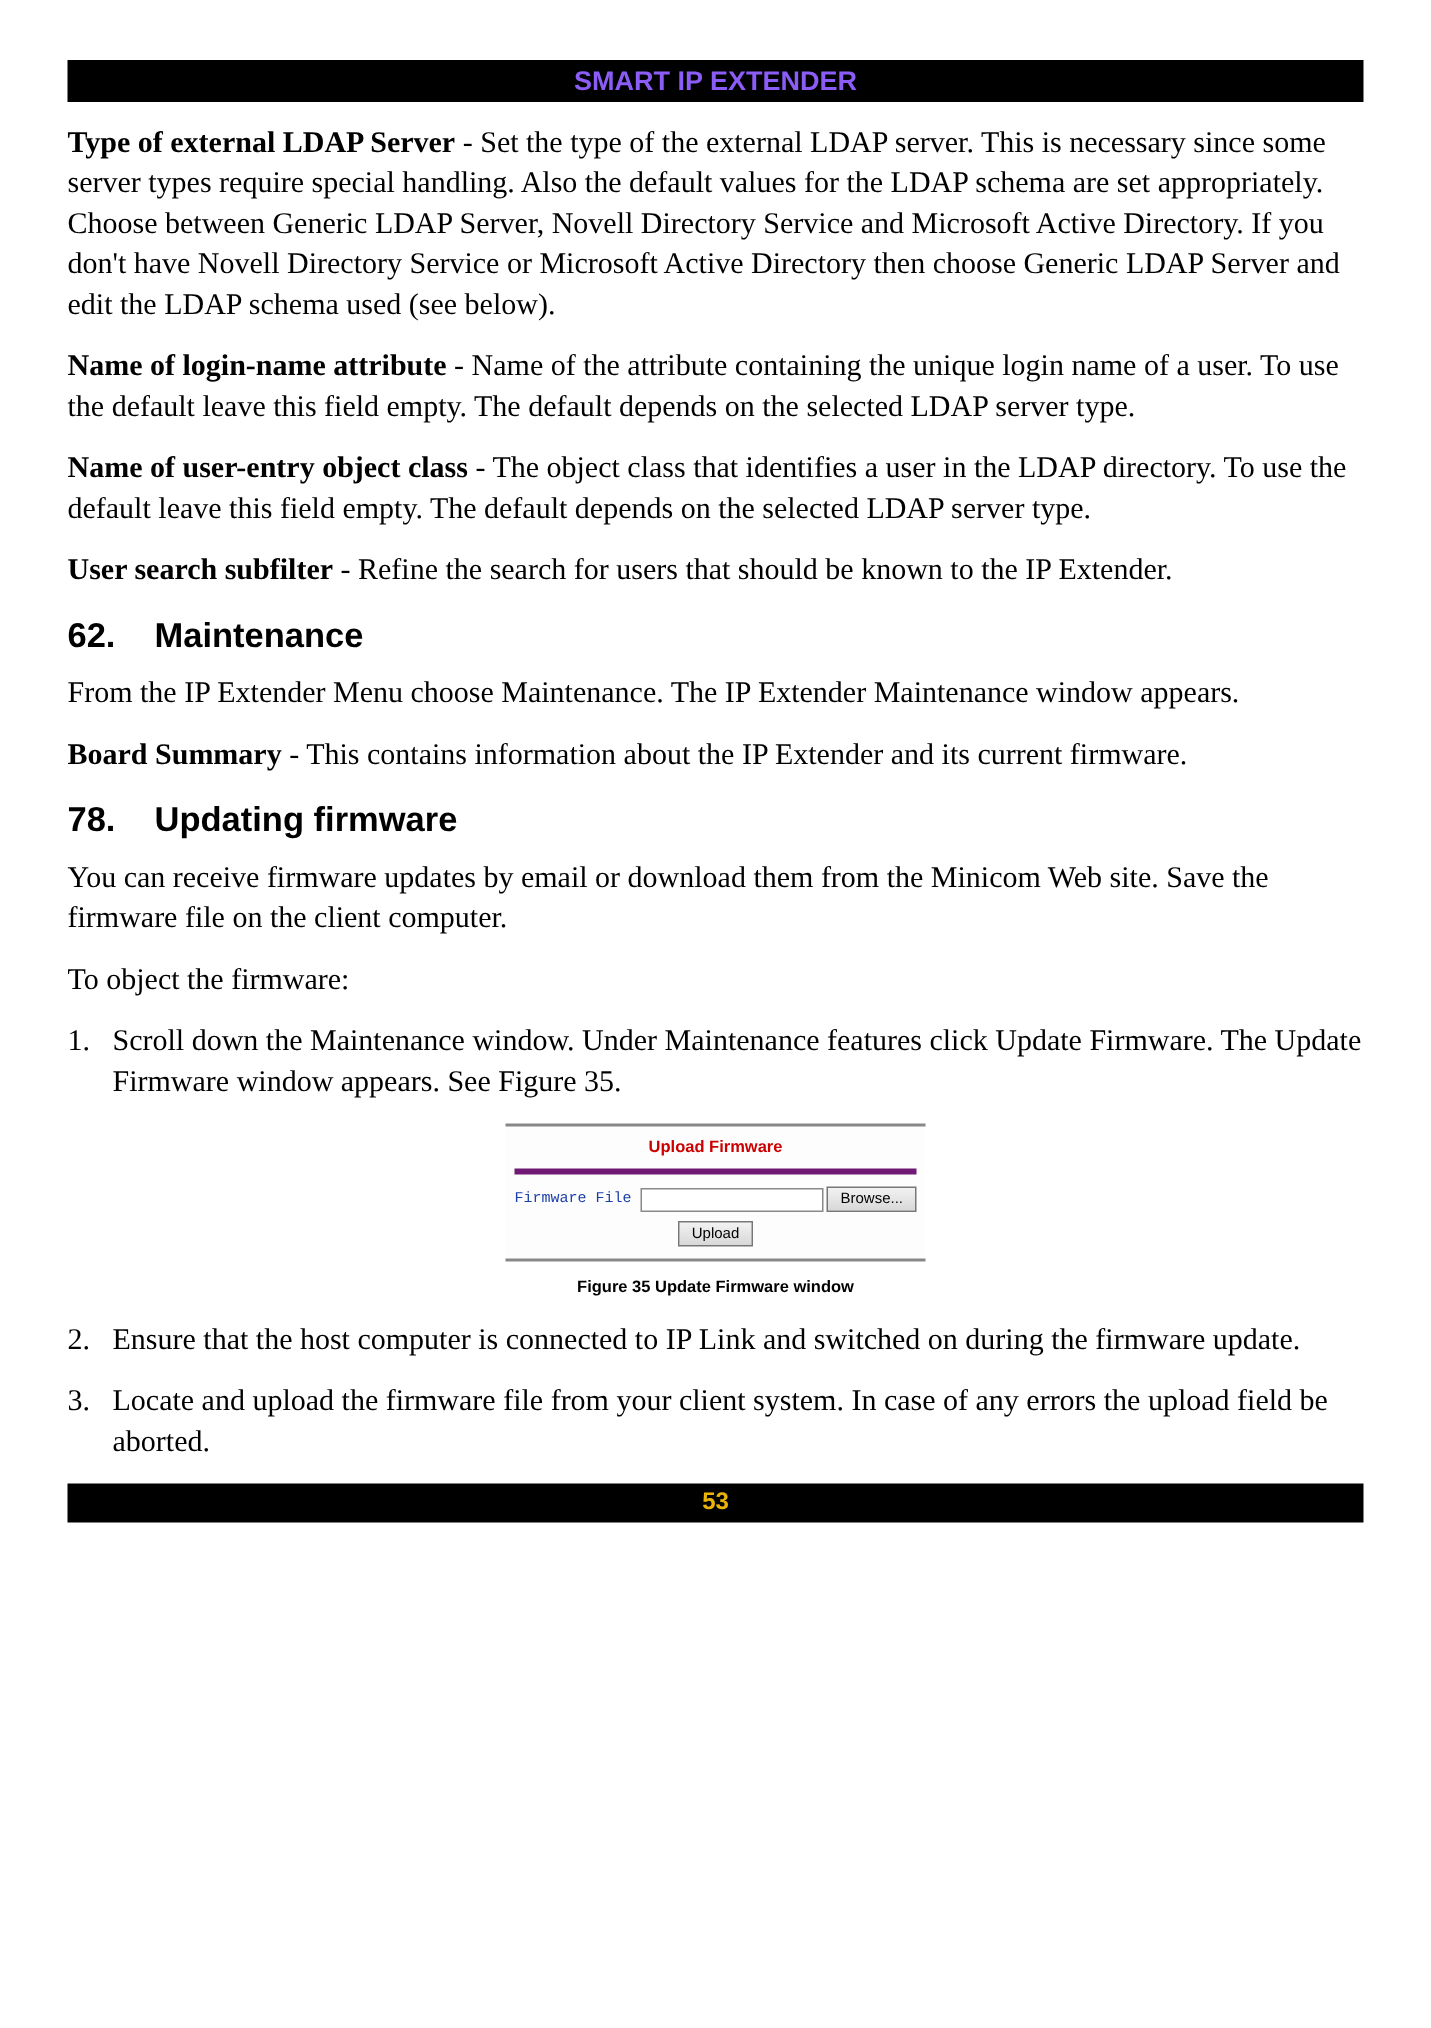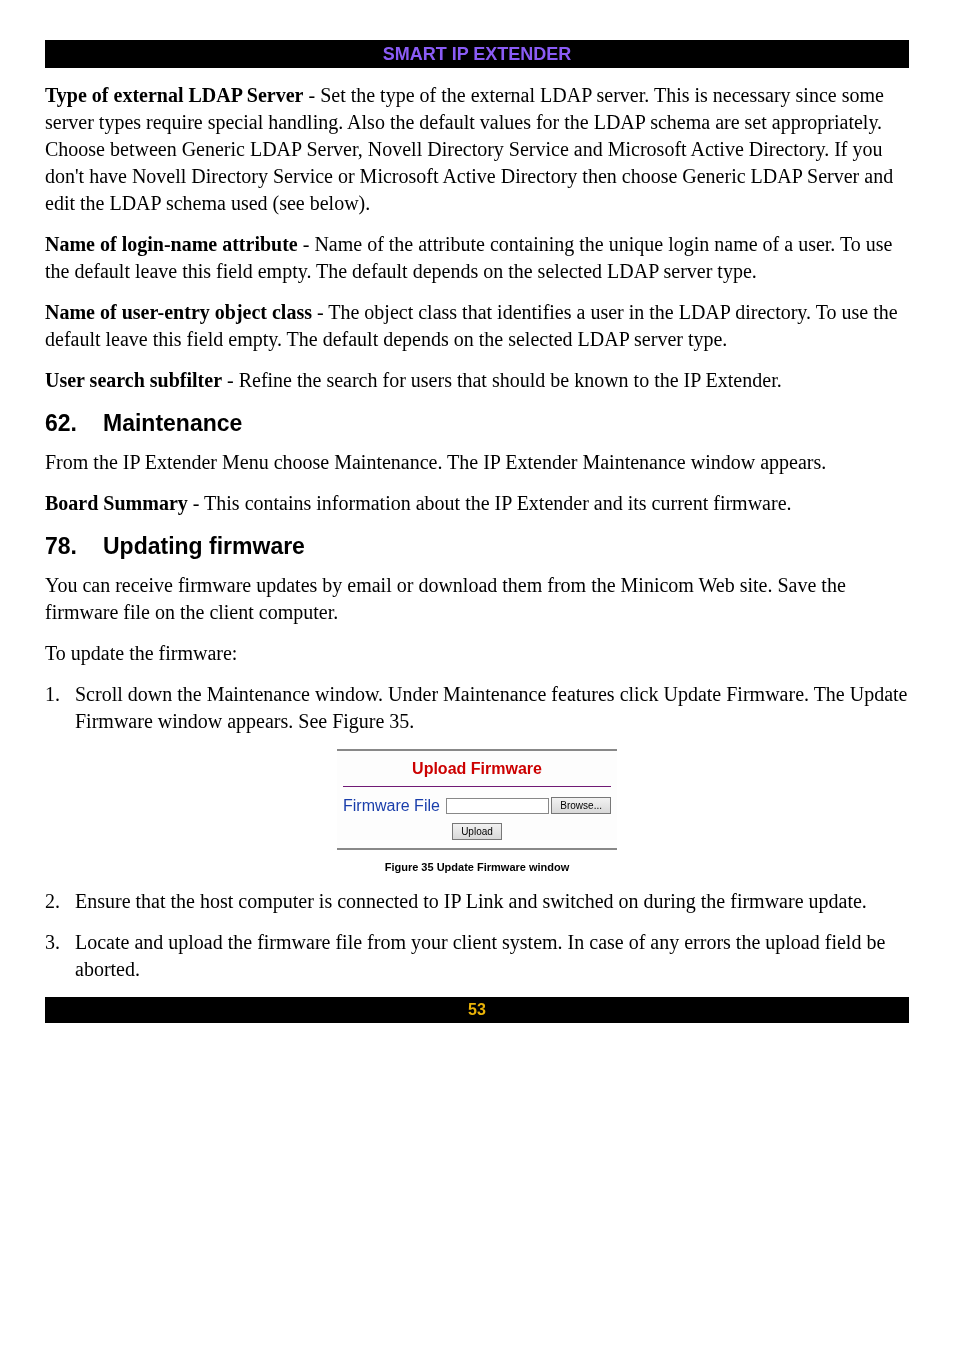--- a/index.html
+++ b/index.html
@@ -84,36 +84,37 @@
       background: #fdfdfd;
       font-family: Arial, Helvetica, sans-serif;
       font-size: 11px;
       text-align: left;
       padding: 4px 6px 8px 6px;
     }
     .upload-title {
       color: #cc0000;
       font-weight: bold;
       text-align: center;
-      font-size: 16px;
+      font-size: 11px;
       padding: 3px 0 6px 0;
-      border-bottom: 1px solid #701a75;
+      border-bottom: 4px solid #701a75;
       margin-bottom: 8px;
     }
     .upload-row {
       display: flex;
       align-items: center;
       gap: 2px;
       margin-bottom: 6px;
     }
     .upload-row .label {
       color: #1a3eab;
       flex: 0 0 auto;
-      font-size: 16px;
+      font-size: 10px;
       margin-right: 4px;
+      font-family: Liberation Mono, monospace;
     }
     .upload-row input[type="text"] {
       flex: 1 1 auto;
       height: 16px;
       border: 1px solid #888;
       font-size: 10px;
       min-width: 0;
     }
     .btn-classic {
       background: linear-gradient(#f2f2f2, #d8d8d8);
@@ -164,21 +165,21 @@
 <p class="para">
   <span class="bold">Board Summary</span><span> - This contains information about the IP Extender and its current firmware.</span>
 </p>
 
 <h2 class="section-heading">
   <span class="num">78.</span><span>Updating firmware</span>
 </h2>
 
 <p class="para">You can receive firmware updates by email or download them from the Minicom Web site. Save the firmware file on the client computer.</p>
 
-<p class="para">To update the firmware:</p>
+<p class="para">To object the firmware:</p>
 
 <ol class="steps">
   <li>Scroll down the Maintenance window. Under Maintenance features click Update Firmware. The Update Firmware window appears. See Figure 35.</li>
 </ol>
 
 <div class="figure-wrap">
   <div class="upload-box">
     <div class="upload-title">Upload Firmware</div>
     <div class="upload-row">
       <span class="label">Firmware File</span>

